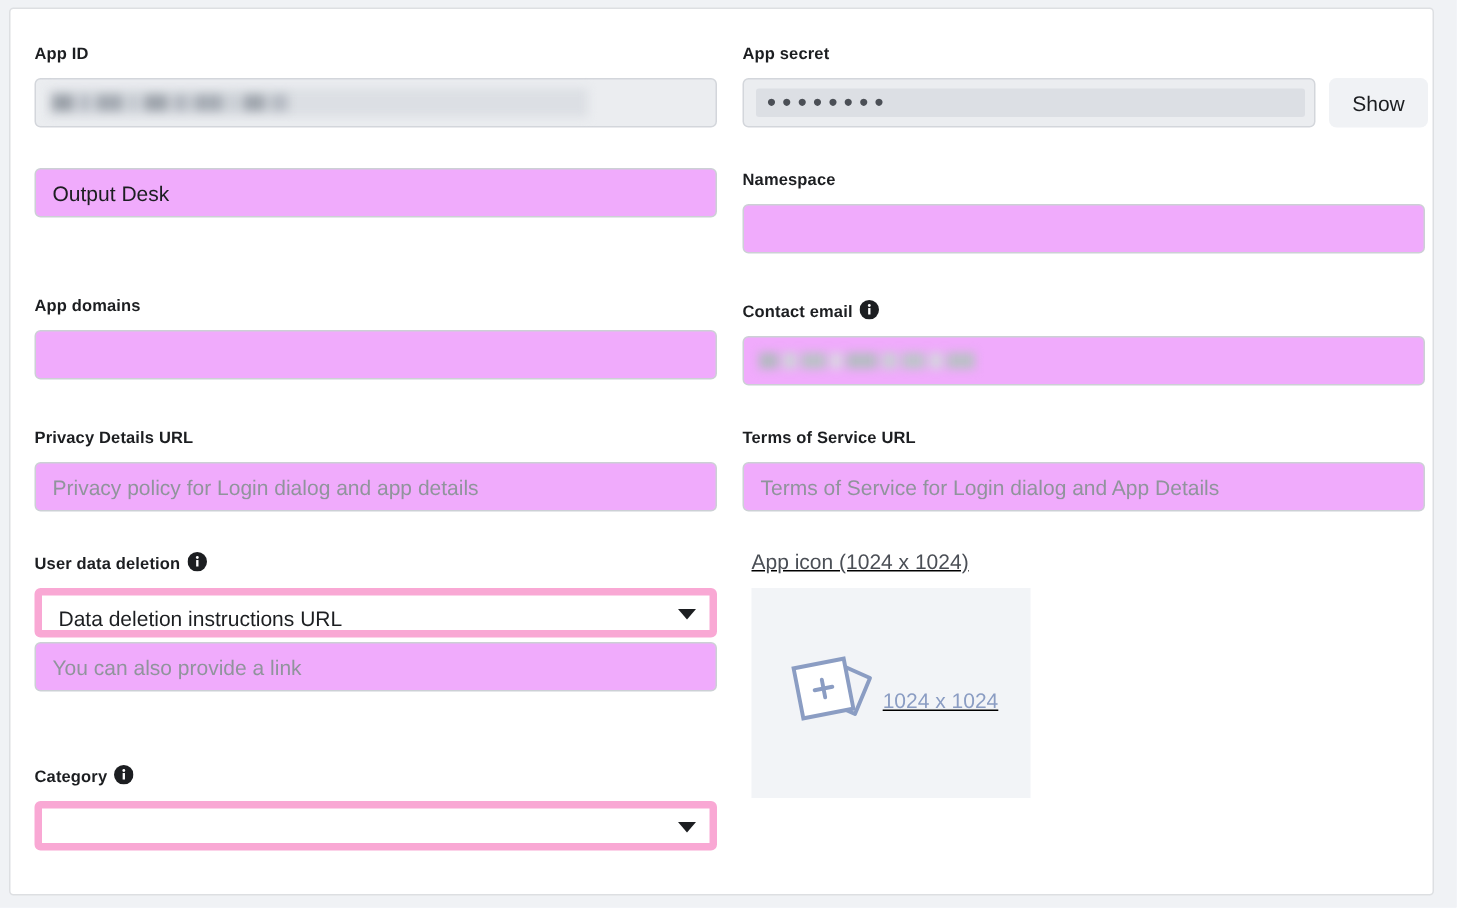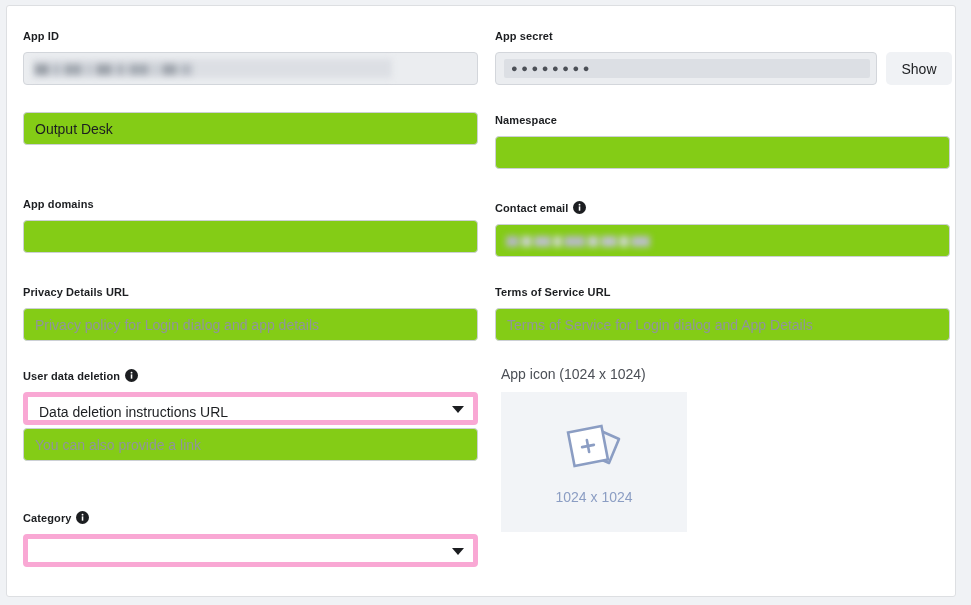--- a/index.html
+++ b/index.html
@@ -58,21 +58,21 @@
     display: inline-block;
     vertical-align: -2px;
     margin-left: 5px;
     width: 13px;
     height: 13px;
   }
 
   .input {
     width: 455px;
     height: 33px;
-    background: #84cc16;
+    background: #f0abfc;
     border: 1px solid #ccd0d5;
     border-radius: 4px;
     font-size: 14px;
     color: #1c1e21;
     padding: 0 11px;
     font-family: "Liberation Sans", sans-serif;
     outline: none;
     display: block;
   }
   .input::placeholder { color: #90949c; opacity: 1; }
@@ -148,21 +148,21 @@
     border-right: 6px solid transparent;
     border-top: 7px solid #1c1e21;
     pointer-events: none;
   }
 
   .uploader {
     width: 186px;
     height: 140px;
     background: #f2f4f7;
     display: flex;
-    flex-direction: column;
+    flex-direction: row;
     align-items: center;
     justify-content: center;
     cursor: pointer;
   }
   .uploader-caption {
     margin-top: 10px;
     font-size: 14px;
     color: #8b9dc3;
     font-family: "Liberation Sans", sans-serif;
   }
@@ -257,21 +257,21 @@
             <span style="width:13px; background:#b4b9c1;"></span><span style="width:9px; background:#ced2d8;"></span><span style="width:17px; background:#bcc1c8;"></span><span style="width:7px; background:#d6d9de;"></span><span style="width:21px; background:#b7bcc4;"></span><span style="width:10px; background:#c9ced4;"></span><span style="width:16px; background:#bfc4cb;"></span><span style="width:8px; background:#d2d6dc;"></span><span style="width:19px; background:#bbc0c7;"></span>
           </div>
         </div>
       </div>
 
       <div class="field" style="left:488px; top:278px;">
         <label class="label">Terms of Service URL</label>
         <input class="input" placeholder="Terms of Service for Login dialog and App Details" style="">
       </div>
 
-      <div class="field" style="left:494px; top:360px;">
+      <div class="field" style="left:494px; top:360px;text-decoration:underline;">
         <label class="label-regular">App icon (1024 x 1024)</label>
         <div class="uploader">
           <span>
             <svg width="66" height="56" viewBox="0 0 66 56">
               <g fill="none" stroke="#8b9dc3" stroke-width="2.6" stroke-linejoin="round">
                 <path d="M40 12 L58 20 L48 44 L30 36 Z"></path>
               </g>
               <path d="M40 12 L58 20 L48 44 L30 36 Z" fill="#ffffff" fill-opacity="0.0"></path>
               <g>
                 <rect x="10" y="10" width="34" height="34" fill="#ffffff" stroke="#8b9dc3" stroke-width="2.6" transform="rotate(-11 27 27)"></rect>

